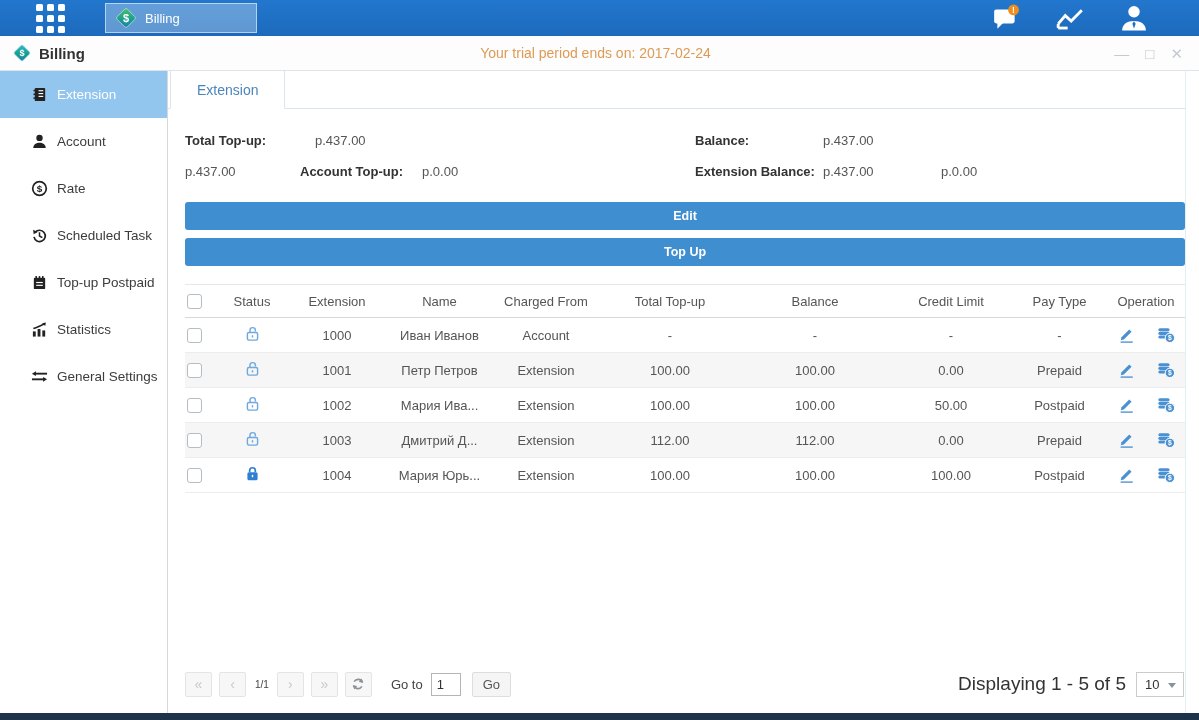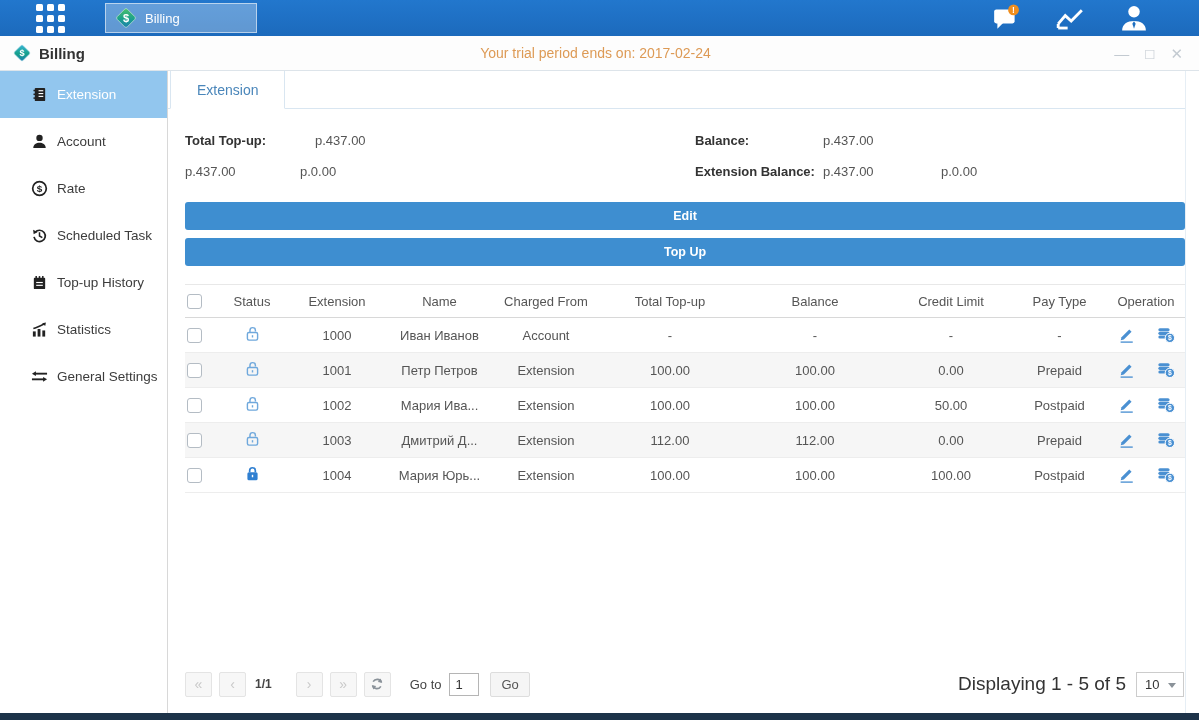--- a/index.html
+++ b/index.html
@@ -58,21 +58,21 @@
   tr.alt { background:#f6f6f6; }
   th.c-check, td.c-check { text-align:left; padding-left:2px; }
   .checkbox { width:15px; height:15px; border:1px solid #b4bcc4; border-radius:3px; background:#fff; display:inline-block; vertical-align:middle; cursor:pointer; }
   .lock, .op-ic { display:inline-block; vertical-align:middle; cursor:pointer; }
   .c-op span { margin:0 9px; }
 
   
   .spacer { flex:1; }
   .pagebar { height:50px; display:flex; align-items:center; padding:0 0 8px 17px; flex-shrink:0; }
   .pg-btn { width:27px; height:25px; background:#f7f7f7; border:1px solid #e4e4e4; border-radius:2px; display:flex; align-items:center; justify-content:center; color:#c9c9c9; font-size:14px; cursor:pointer; margin-right:7px; }
-  .pg-ind { color:#444; font-size:12px; margin:0 24px 0 2px;font-weight:bold; }
+  .pg-ind { color:#444; font-size:10px; margin:0 8px 0 2px; }
   .goto-label { color:#444; font-size:13px; margin:0 8px 0 12px; }
   .goto-input { width:30px; height:23px; border:1px solid #b5b5b5; font-size:13px; text-align:left; padding-left:5px; color:#333; font-family:"Liberation Sans",sans-serif; }
   .go-btn { margin-left:11px; height:25px; padding:0 10px; background:#f5f5f5; border:1px solid #ddd; border-radius:2px; color:#555; font-size:13px; cursor:pointer; font-family:"Liberation Sans",sans-serif; }
   .pg-right { margin-left:auto; display:flex; align-items:center; margin-right:1px; }
   .displaying { color:#333; font-size:19px; margin-right:10px; }
   .page-size { width:48px; height:25px; border:1px solid #ccc; background:#fff; display:flex; align-items:center; padding-left:8px; position:relative; cursor:pointer; color:#333; font-size:13px; }
   .page-size .tri { position:absolute; right:7px; top:10px; width:0; height:0; border-left:4.5px solid transparent; border-right:4.5px solid transparent; border-top:5px solid #8a9299; }
 
   .bottom-strip { height:7px; background:#1d3349; flex-shrink:0; }
 </style>
@@ -203,21 +203,21 @@
         <span class="sicon">
           <svg viewBox="0 0 18 18" width="17" height="17">
               <rect x="3" y="4" width="12" height="12" rx="1" fill="#222"></rect>
               <line x1="5.5" y1="2.2" x2="5.5" y2="5" stroke="#222" stroke-width="1.6"></line>
               <line x1="9" y1="2.2" x2="9" y2="5" stroke="#222" stroke-width="1.6"></line>
               <line x1="12.5" y1="2.2" x2="12.5" y2="5" stroke="#222" stroke-width="1.6"></line>
               <line x1="5.5" y1="9" x2="12.5" y2="9" stroke="#fff" stroke-width="1.2"></line>
               <line x1="5.5" y1="12" x2="12.5" y2="12" stroke="#fff" stroke-width="1.2"></line>
             </svg>
         </span>
-        <span>Top-up History</span>
+        <span>Top-up Postpaid</span>
       </div>
       <div class="side-item">
         <span class="sicon">
           <svg viewBox="0 0 18 18" width="17" height="17">
               <rect x="2" y="11" width="3" height="5.5" fill="#222"></rect>
               <rect x="7" y="8.5" width="3" height="8" fill="#222"></rect>
               <rect x="12" y="10" width="3" height="6.5" fill="#222"></rect>
               <path d="M2.5 8 C6 7 10 5 14.5 2.8" fill="none" stroke="#222" stroke-width="1.6"></path>
               <polygon points="15.8,1.6 11.8,2.4 15,5.2" fill="#222"></polygon>
             </svg>
@@ -251,20 +251,21 @@
             <span class="svalue">p.437.00</span>
           </div>
           <div class="sum-right">
             <span class="slabel w128">Balance:</span>
             <span class="svalue">p.437.00</span>
           </div>
         </div>
         <div class="sum-row">
           <div class="sum-left">
             <span class="svalue w115">p.437.00</span>
+            <span class="slabel w122">Account Top-up:</span>
             <span class="svalue">p.0.00</span>
           </div>
           <div class="sum-right">
             <span class="slabel w128">Extension Balance:</span>
             <span class="svalue w118">p.437.00</span>
             <span class="svalue">p.0.00</span>
           </div>
         </div>
       </div>
 

